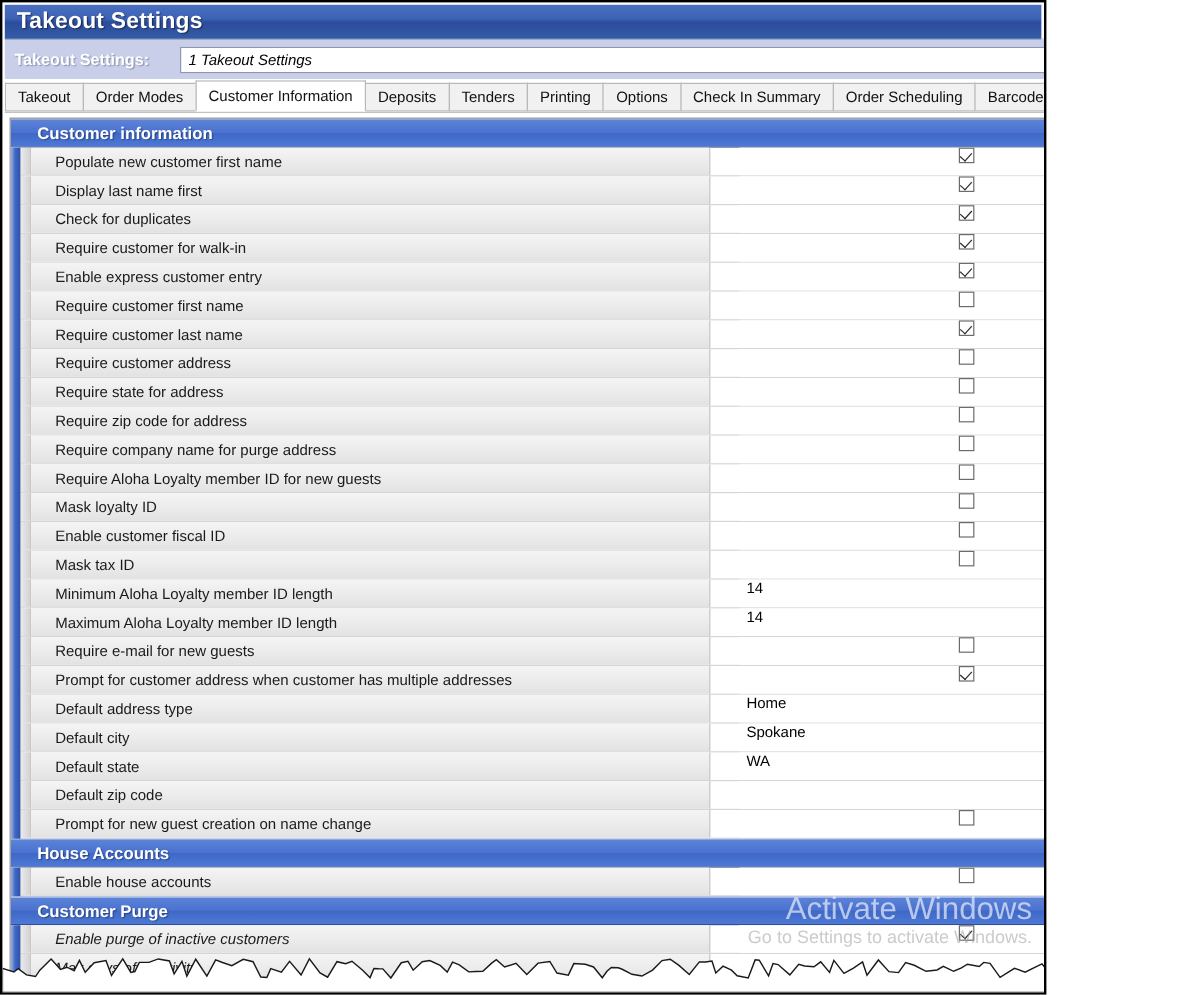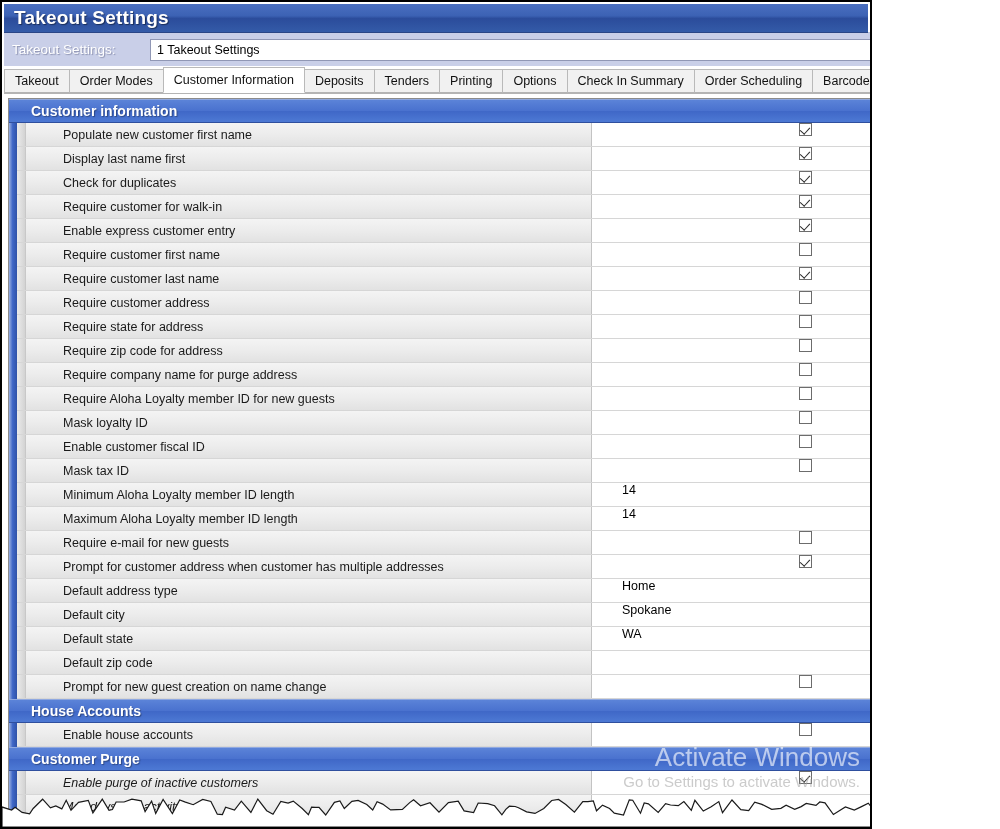--- a/index.html
+++ b/index.html
@@ -44,33 +44,33 @@
   
   .selectorbar {
     position: absolute; left: 2px; top: 31px;
     width: 996px; height: 33px;
     background: #c9cfe8;
     display: flex; align-items: center;
   }
   .selectorbar .sel-label {
     color: #ffffff;
     font-size: 13.5px;
-    font-weight: normal;
+    font-weight: bold;
     padding-left: 8px;
     width: 146px;
     text-shadow: 1px 1px 1px rgba(90,95,130,.55);
   }
   .combo {
     position: relative;
     height: 22px;
     flex: 1;
     margin-right: 32px;
     background: #ffffff;
     border: 1px solid #9097b5;
-    display: flex; align-items: center;
+    display: flex; align-items: center; font-style: italic;
   }
   .combo .combo-value {
     font-size: 12.5px; color: #000;
     padding-left: 6px;
   }
   .combo .chev {
     position: absolute; right: 6px; top: 50%;
     transform: translateY(-50%);
     width: 11px; height: 7px;
     color: #4a5070;
@@ -162,21 +162,21 @@
     background: linear-gradient(to right, #ffffff 0%, #e6e6e6 60%, #d3d3d3 100%);
     border-right: 1px solid #c8c8c8;
     flex: 0 0 17px;
   }
   .row .cell-label {
     width: 566px;
     flex: 0 0 566px;
     background: linear-gradient(to bottom, #f4f4f4 0%, #ececec 50%, #e2e2e2 100%);
     border-right: 1px solid #c3c3c3;
     display: flex; align-items: center;
-    padding-left: 37px;
+    padding-left: 20px;
     font-size: 12.5px;
     color: #1a1a1a;
     white-space: nowrap;
   }
   .row .cell-value {
     flex: 1 1 auto;
     background: #ffffff;
     display: flex; align-items: flex-start;
     position: relative;
     padding-left: 6px;

